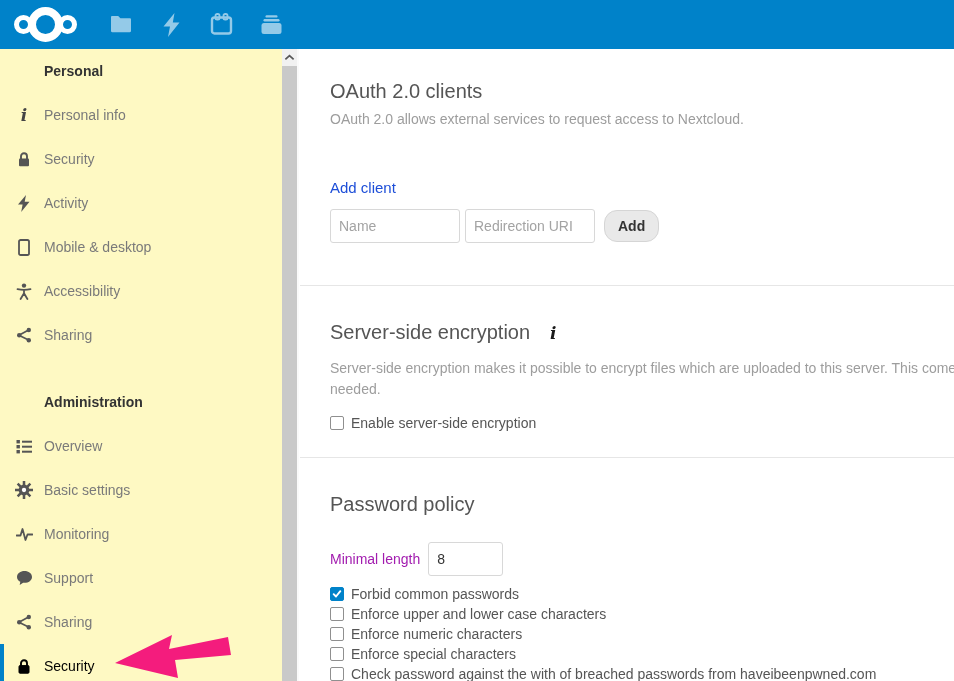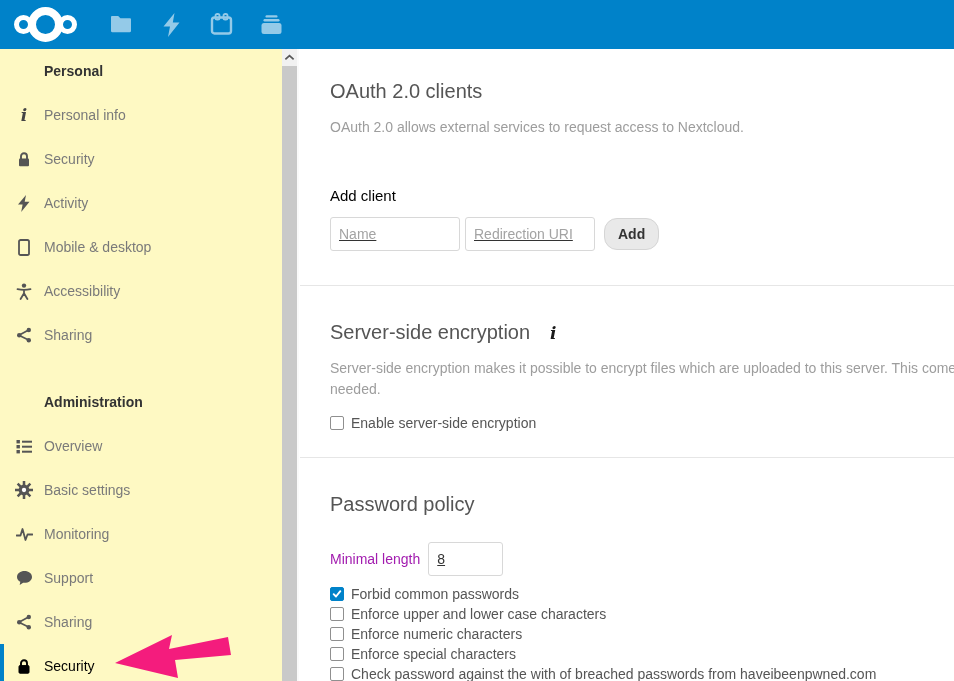--- a/index.html
+++ b/index.html
@@ -40,25 +40,25 @@
   
   .anno { position:absolute; left:105px; top:627px; z-index:20; pointer-events:none; }
 
   
   .main { position:absolute; left:300px; top:49px; right:0; bottom:0; overflow:hidden; background:#fff; }
   .section { padding:34px 0 0 30px; overflow:hidden; }
   .section.first { padding-top:30px; height:236px; }
   .section.divided { border-top:1px solid #e6e6e6; }
   .sec2 { height:172px; }
   h2 { font-size:20px; font-weight:400; color:#555; line-height:24px; white-space:nowrap; }
-  .desc { margin-top:14px; font-size:14px; color:#9d9d9d; line-height:21px; white-space:nowrap; }
-  .h3 { margin-top:49px; font-size:15px; color:#000000; }
+  .desc { margin-top:6px; font-size:14px; color:#9d9d9d; line-height:21px; white-space:nowrap; }
+  .h3 { margin-top:49px; font-size:15px; color:#1d4ed8; }
   .inputs { margin-top:13px; display:flex; align-items:center; }
   input[type=text] { height:32px; border:1px solid #d8d8d8; border-radius:3px;
-    padding:16px 8px; font-size:14px; color:#333; font-family:inherit; outline:none;text-decoration:underline; }
+    padding:16px 8px; font-size:14px; color:#333; font-family:inherit; outline:none; }
   input::placeholder { color:#a3a3a3; }
   .in-name, .in-uri { width:130px; margin-right:5px; }
   .btn { height:32px; padding:0 13px; background:#e9e9e9; border:1px solid #d5d5d5;
     border-radius:13px; font-size:14px; font-weight:bold; color:#333; cursor:pointer;
     font-family:inherit; margin-left:4px; }
   .info-i { font-family:"DejaVu Serif",serif; font-style:italic; font-weight:bold;
     font-size:17px; color:#1a1a1a; margin-left:20px; }
   .cbrow { display:flex; align-items:center; height:20px; }
   .cbrow.enc { margin-top:13px; }
   .cb { width:14px; height:14px; border:1px solid #8f8f8f; border-radius:2px; background:#fff;

